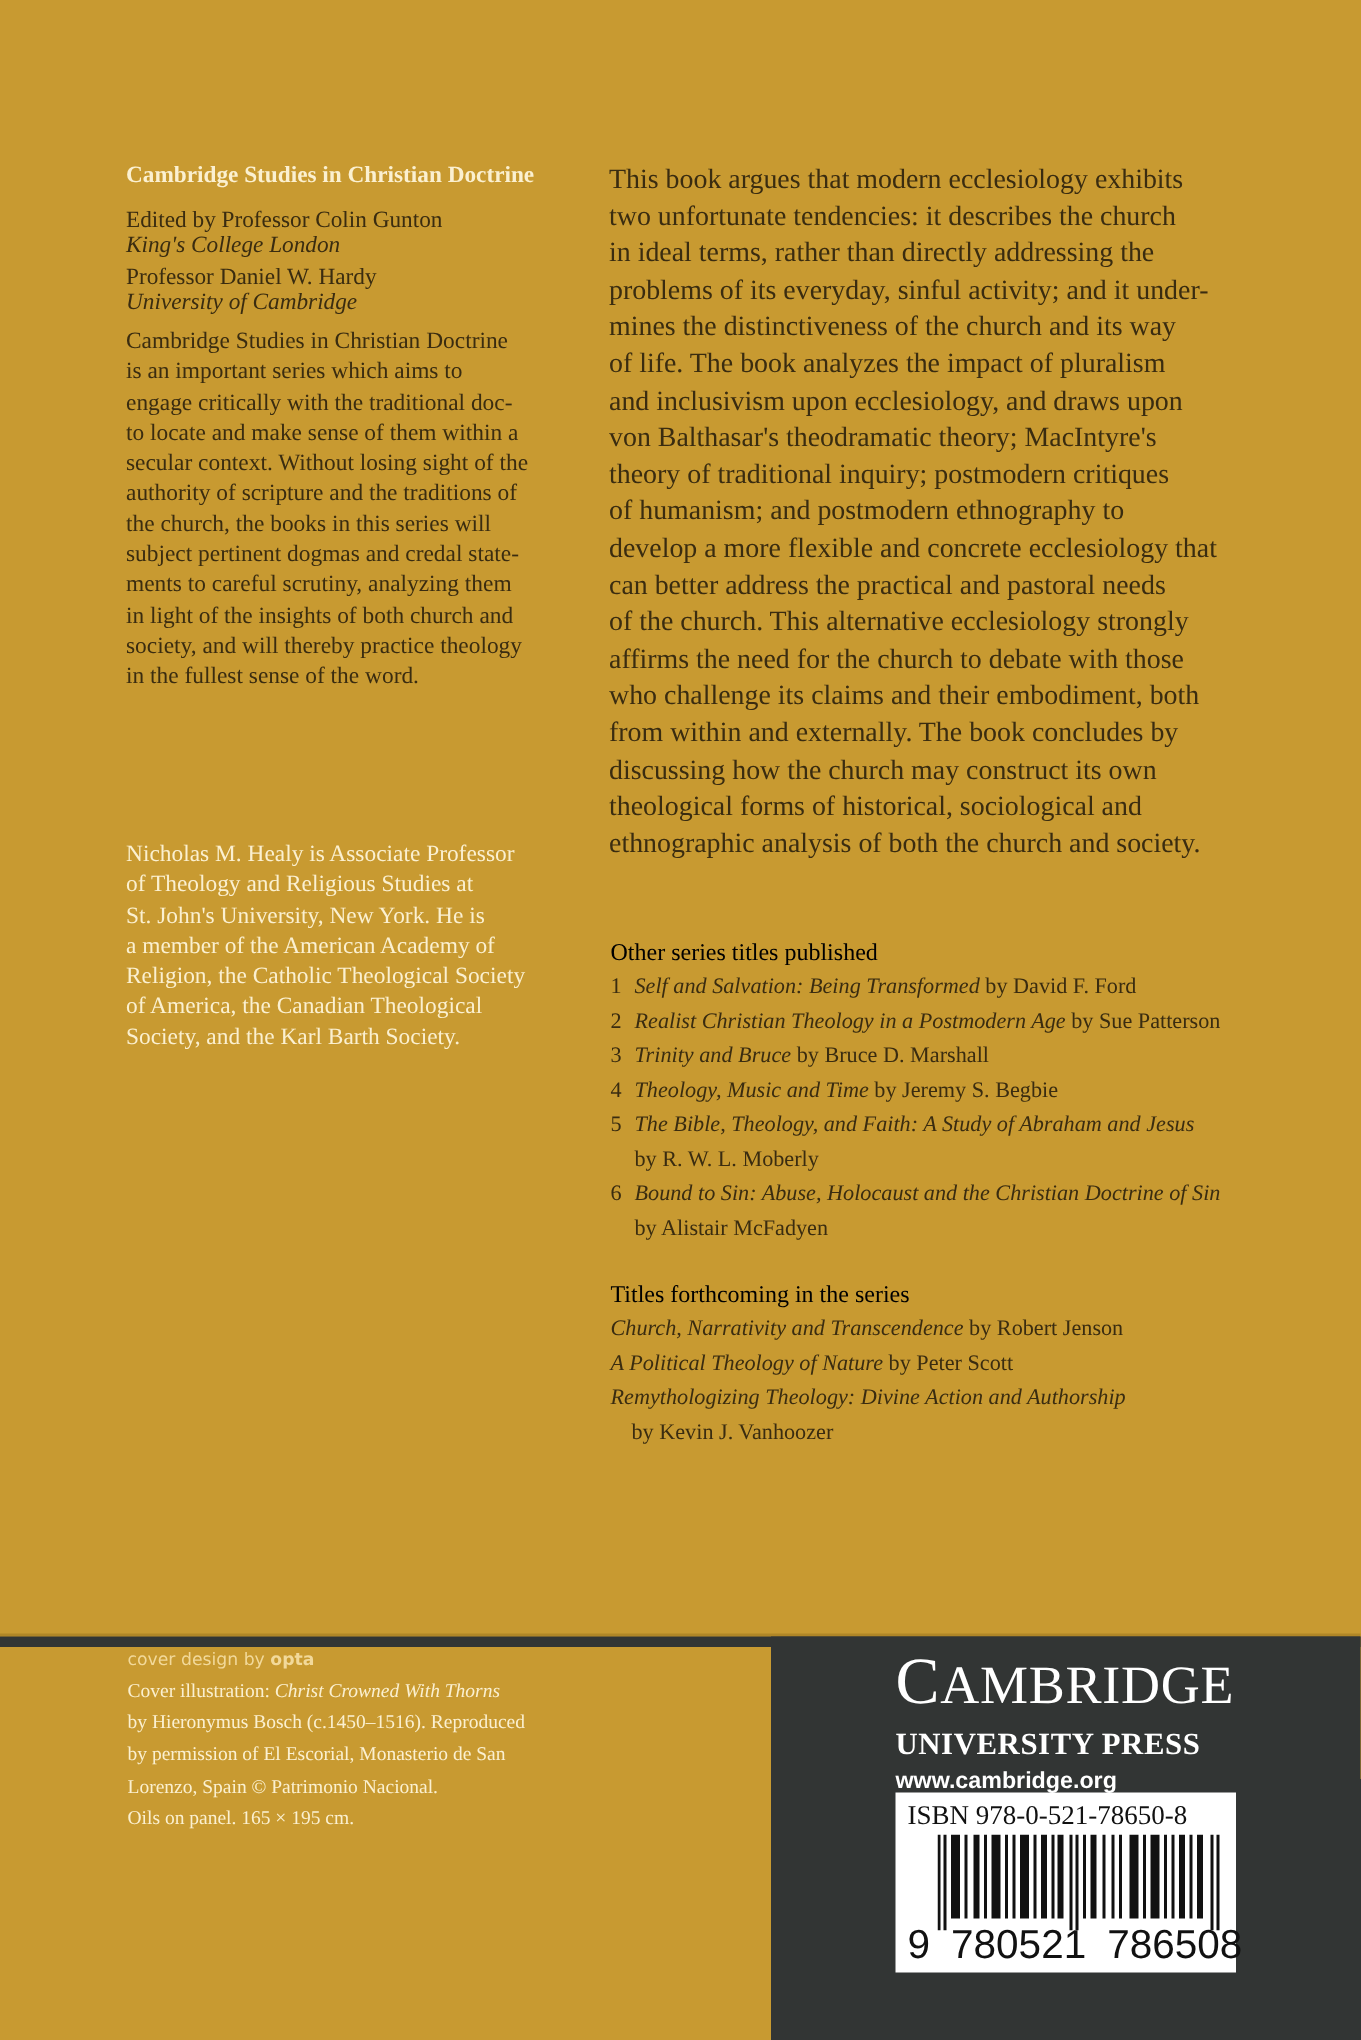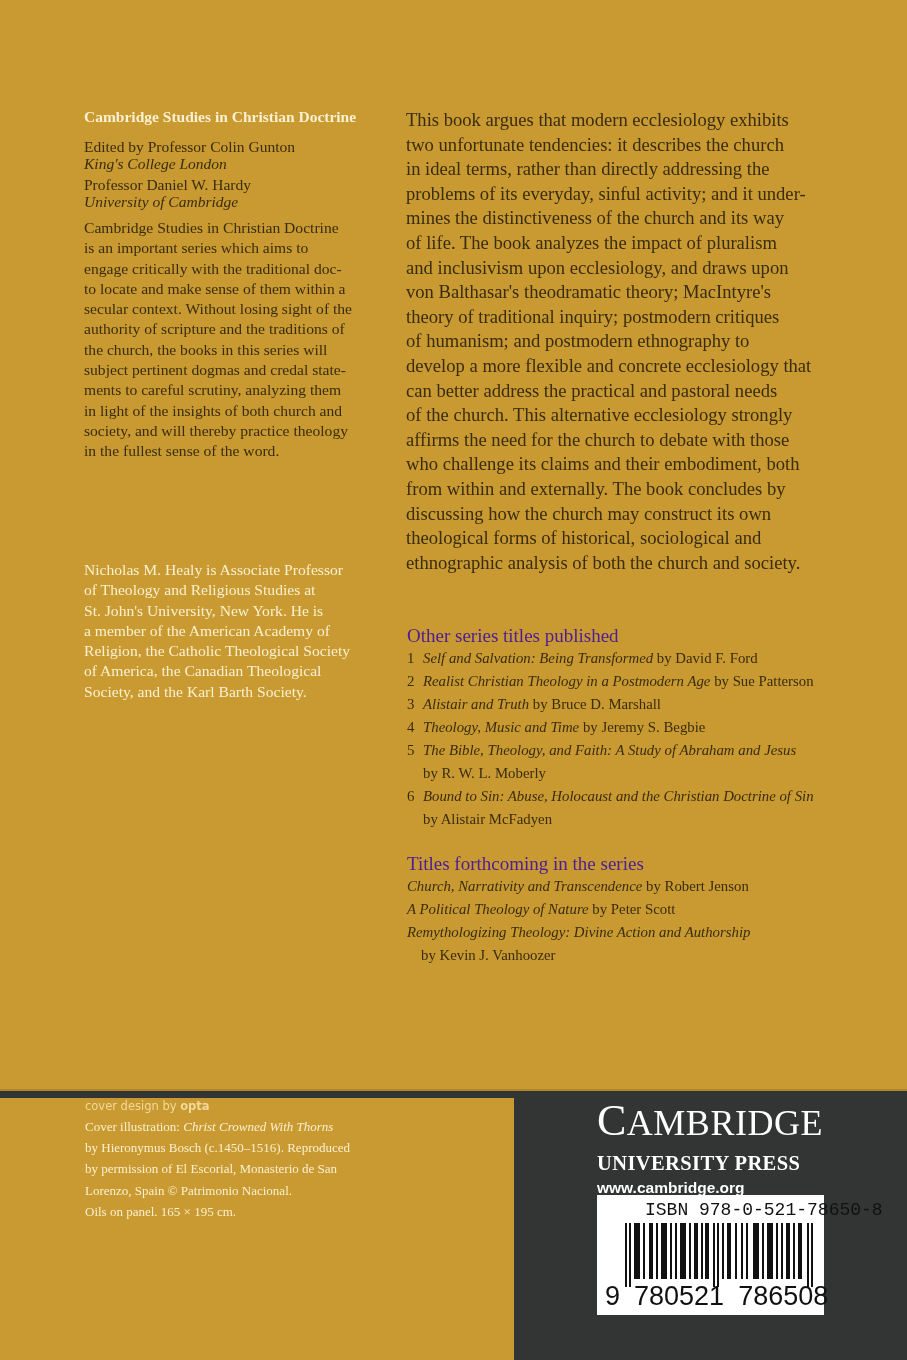--- a/index.html
+++ b/index.html
@@ -29,21 +29,21 @@
   .blurb {
     position: absolute; left: 406px; top: 108px; width: 440px;
     font-family: "Liberation Serif", serif; font-size: 18.6px; line-height: 24.6px;
     color: #3a2c10;
   }
   .blurb p { margin: 0; }
   .list-block {
     position: absolute; left: 407px; width: 440px;
     font-family: "Liberation Serif", serif; font-size: 14.8px; line-height: 23px; color: #3a2c10;
   }
-  .list-head { color: #4c1d95; font-size: 19px; }
+  .list-head { color: #000000; font-size: 16px; }
   .list-item { position: relative; padding-left: 16px; }
   .list-item .num { position: absolute; left: 0; top: 0; width: 14px; }
   .list-item .title { font-style: italic; }
   .list-item .cont { display: block; padding-left: 0; }
   .forth-item .title { font-style: italic; margin-top: 42px; }
   .forth-item .cont { display: block; padding-left: 14px; }
 
   .band { position: absolute; left: 0; top: 1091px; width: 907px; height: 7px; background: #323534; }
   .band-edge { position: absolute; left: 0; top: 1089px; width: 907px; height: 2px; background: #b08626; }
   .right-panel { position: absolute; left: 514px; top: 1091px; width: 393px; height: 269px; background: #323534; }
@@ -68,22 +68,22 @@
     font-family: "Liberation Serif", serif; font-size: 20.5px; line-height: 22px; letter-spacing: 0.4px;
     font-weight: bold; white-space: nowrap; margin-top: 12px;
   }
   .cup-url {
     font-family: "Liberation Sans", sans-serif; font-weight: bold; font-size: 15.5px; margin-top: 5px;
   }
   .barcode-box {
     position: absolute; left: 597px; top: 1195px; width: 227px; height: 120px; background: #ffffff;
   }
   .isbn-text {
-    position: absolute; left: 8px; top: 5px; font-family: Liberation Mono, monospace;
-    font-size: 18px; color: #111; white-space: nowrap; letter-spacing: 0px; margin-left: 40px;
+    position: absolute; left: 8px; top: 5px; font-family: Liberation Serif, serif;
+    font-size: 18px; color: #111; white-space: nowrap; letter-spacing: 0px;
   }
   .bars { position: absolute; left: 28px; top: 28px; width: 190px; height: 64px; }
   .ean-digits {
     position: absolute; left: 8px; top: 86px; font-family: "Liberation Sans", sans-serif;
     font-size: 27px; color: #111; white-space: nowrap; line-height: 30px;
   }
   .ean-digits .first { margin-right: 14px; }
   .ean-digits .g2 { margin-left: 14px; }
 </style>
 </head>
@@ -147,21 +147,21 @@
 
 <div class="list-block" style="top:624px;">
   <div class="list-head">Other series titles published</div>
   <div class="list-item">
     <span class="num">1</span><span class="title">Self and Salvation: Being Transformed</span><span> by David F. Ford</span>
   </div>
   <div class="list-item">
     <span class="num">2</span><span class="title">Realist Christian Theology in a Postmodern Age</span><span> by Sue Patterson</span>
   </div>
   <div class="list-item">
-    <span class="num">3</span><span class="title">Alistair and Truth</span><span> by Bruce D. Marshall</span>
+    <span class="num">3</span><span class="title">Trinity and Bruce</span><span> by Bruce D. Marshall</span>
   </div>
   <div class="list-item">
     <span class="num">4</span><span class="title">Theology, Music and Time</span><span> by Jeremy S. Begbie</span>
   </div>
   <div class="list-item">
     <span class="num">5</span><span class="title">The Bible, Theology, and Faith: A Study of Abraham and Jesus</span>
     <span class="cont">by R. W. L. Moberly</span>
   </div>
   <div class="list-item">
     <span class="num">6</span><span class="title">Bound to Sin: Abuse, Holocaust and the Christian Doctrine of Sin</span>

